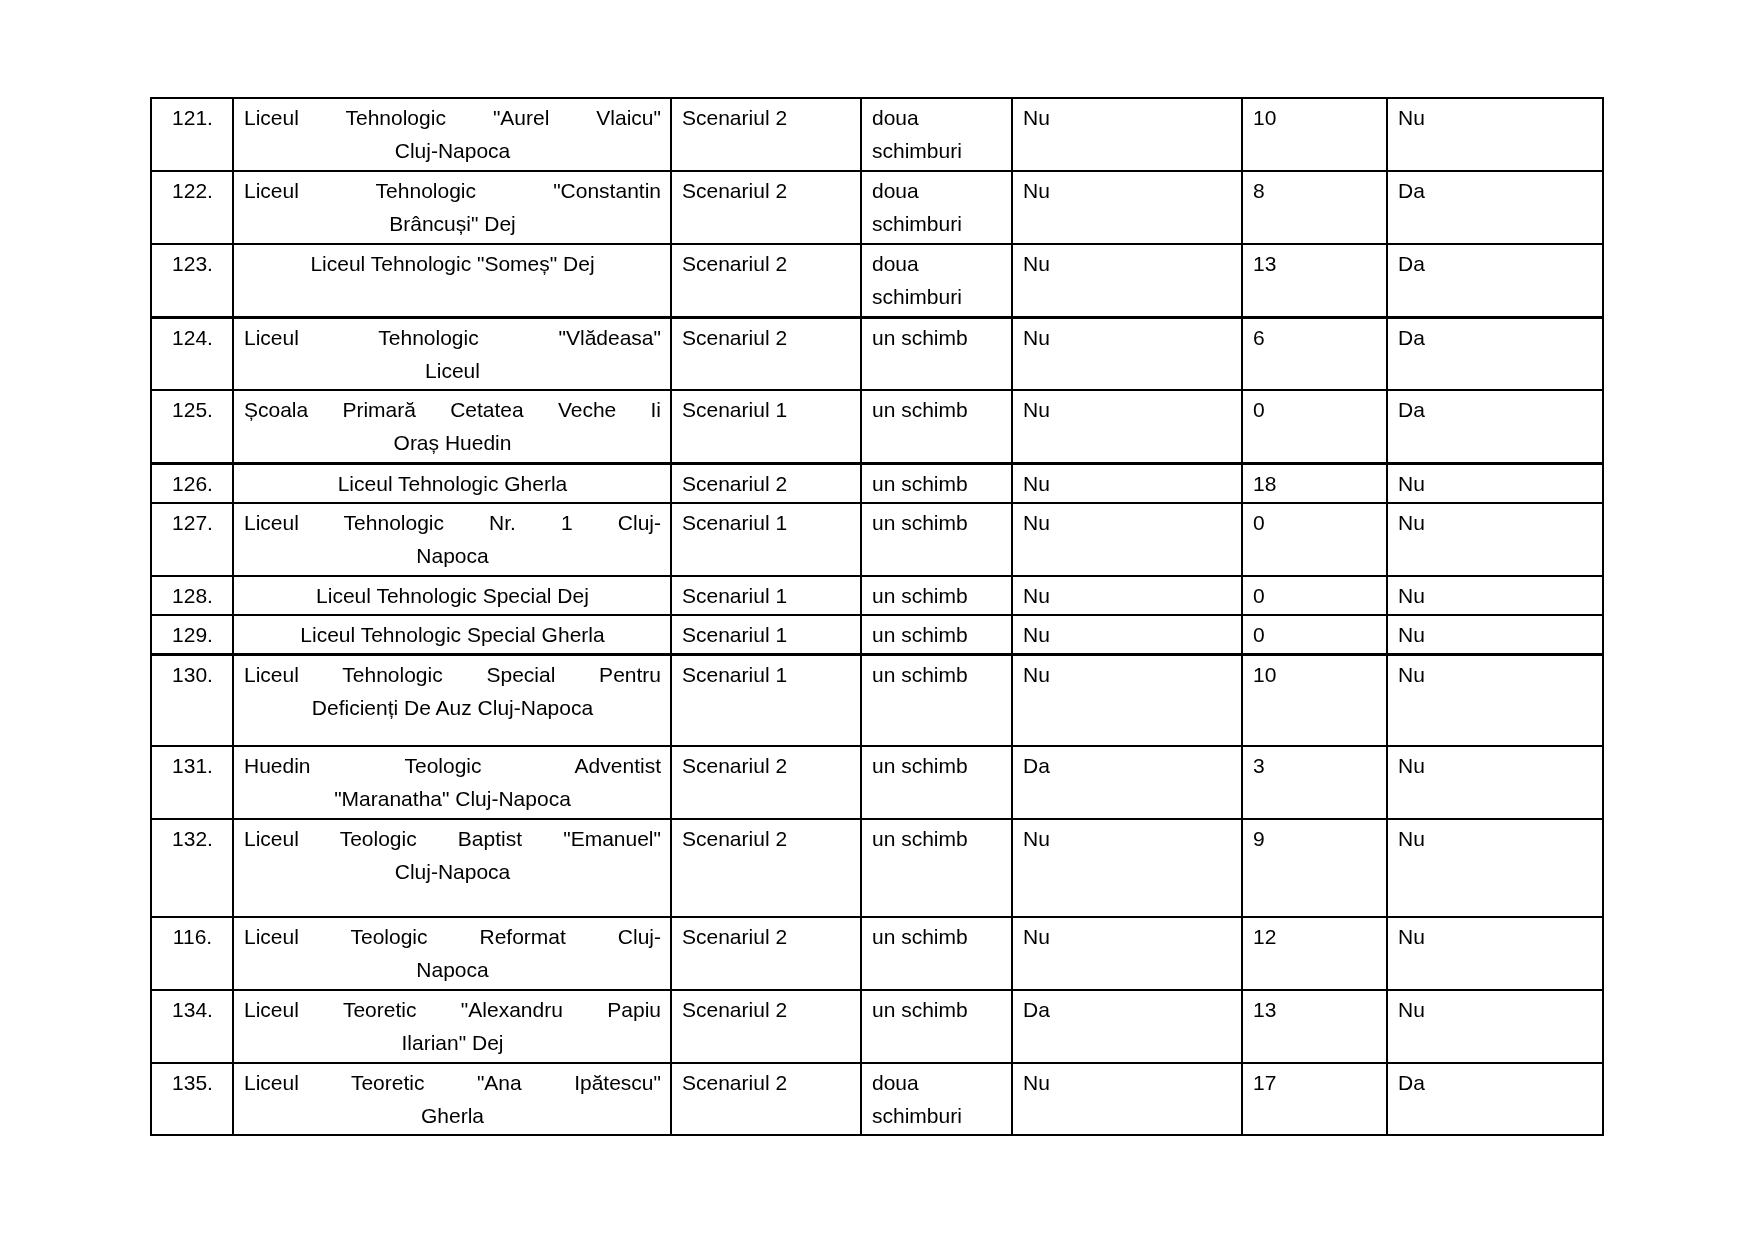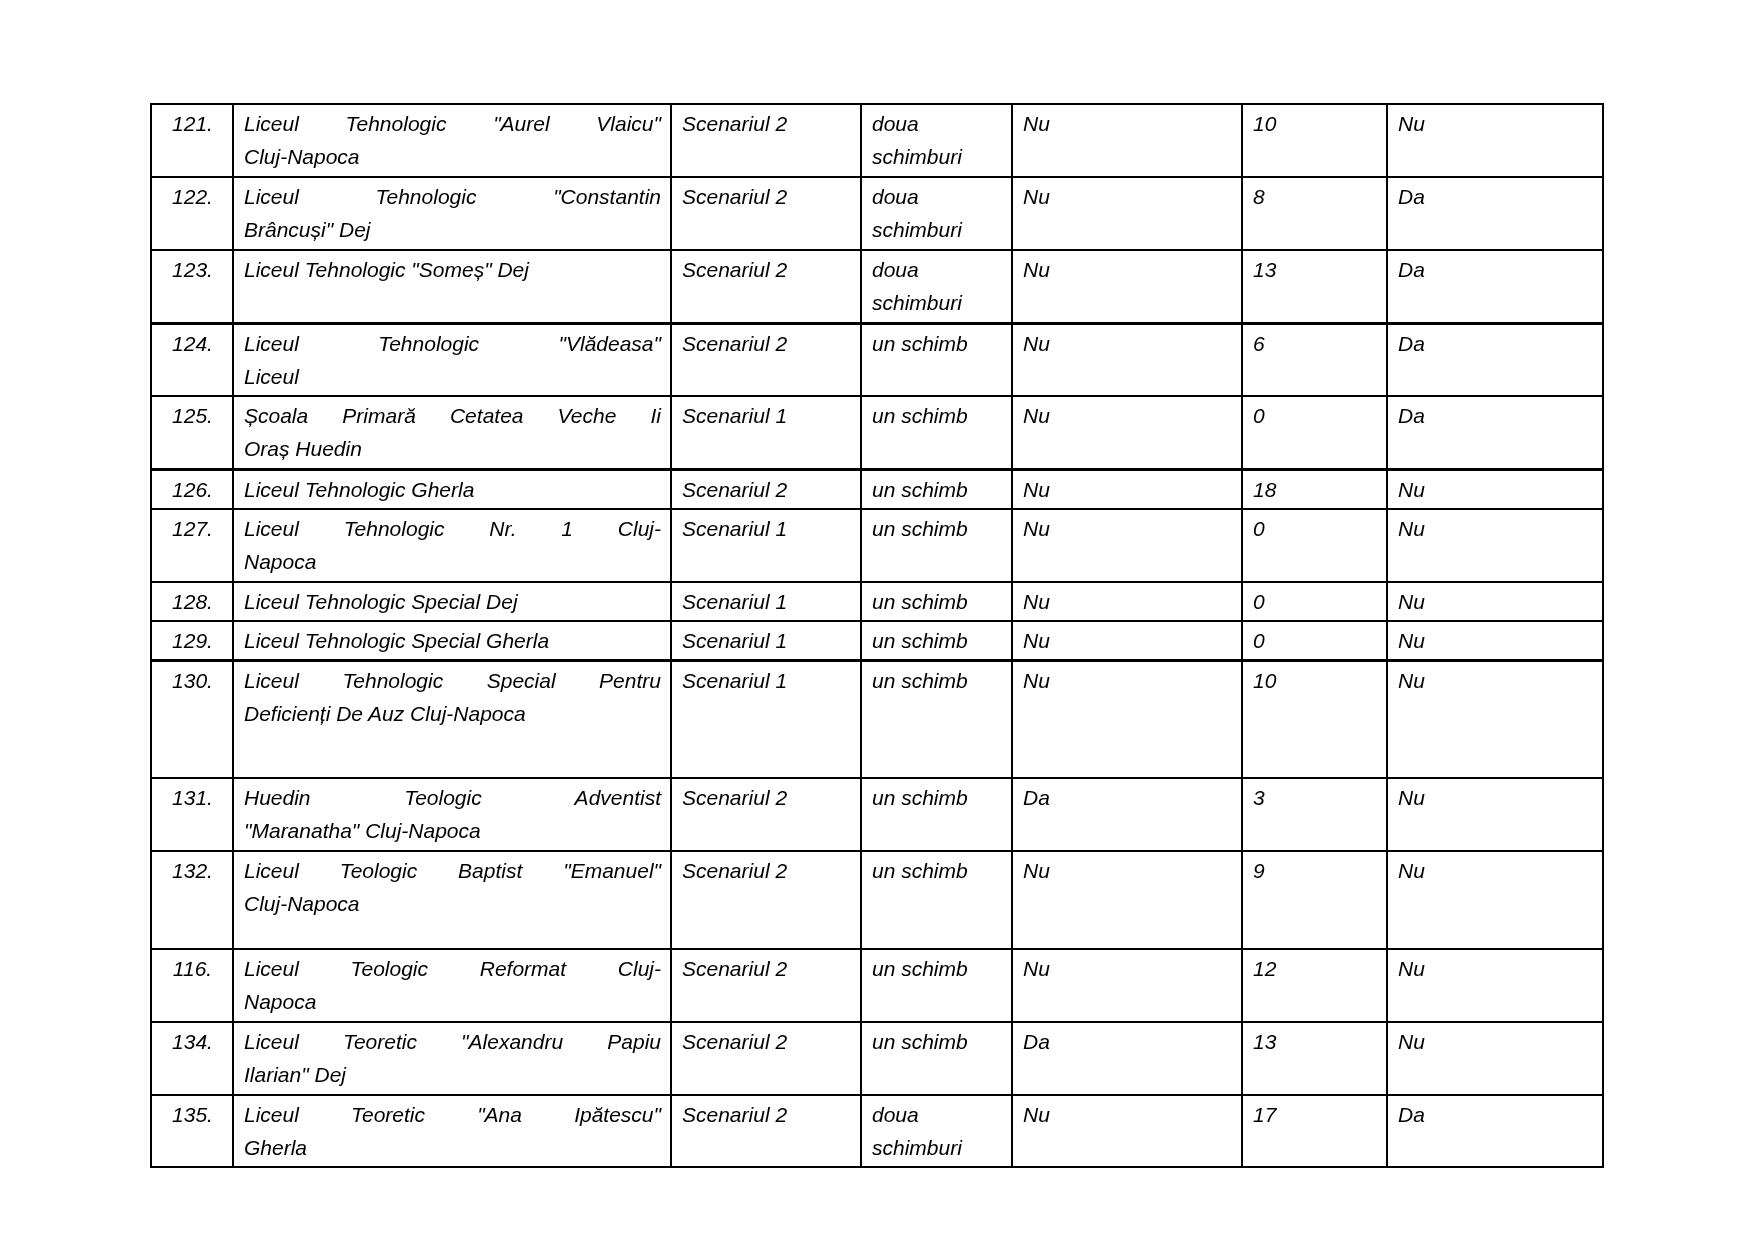--- a/index.html
+++ b/index.html
@@ -7,48 +7,47 @@
     width: 1754px;
     height: 1240px;
     background: #ffffff;
     position: relative;
     font-family: "Liberation Sans", sans-serif;
     color: #000000;
   }
   .doc-table {
     position: absolute;
     left: 150px;
-    top: 103px;
+    top: 97px;
     width: 1452px;
     border-collapse: collapse;
     table-layout: fixed;
-    font-style: italic;
   }
   .doc-table td {
     border: 2px solid #000000;
     vertical-align: top;
     font-size: 21px;
     line-height: 33px;
     padding: 2px 9px 2px 10px;
     overflow: hidden;
     word-wrap: break-word;
   }
   tr.h38  { height: 38px; }
   tr.h73  { height: 73px; }
   tr.h76  { height: 98px; }
   tr.h80  { height: 68px; }
-  tr.h110 { height: 118px; }
+  tr.h110 { height: 92px; }
   tr.bb3 td { border-bottom-width: 3px; }
   .c-num {
     text-align: center;
     padding-left: 2px;
     padding-right: 2px;
   }
   .c-school { padding-left: 12px; padding-right: 10px; }
-  .c-school div { text-align: left; }
+  .c-school div { text-align: center; }
   .c-school div:not(:last-child) {
     text-align: justify;
     text-align-last: justify;
   }
   .c-shift div { text-align: left; }
 </style>
 </head>
 <body>
 
 <table class="doc-table">

